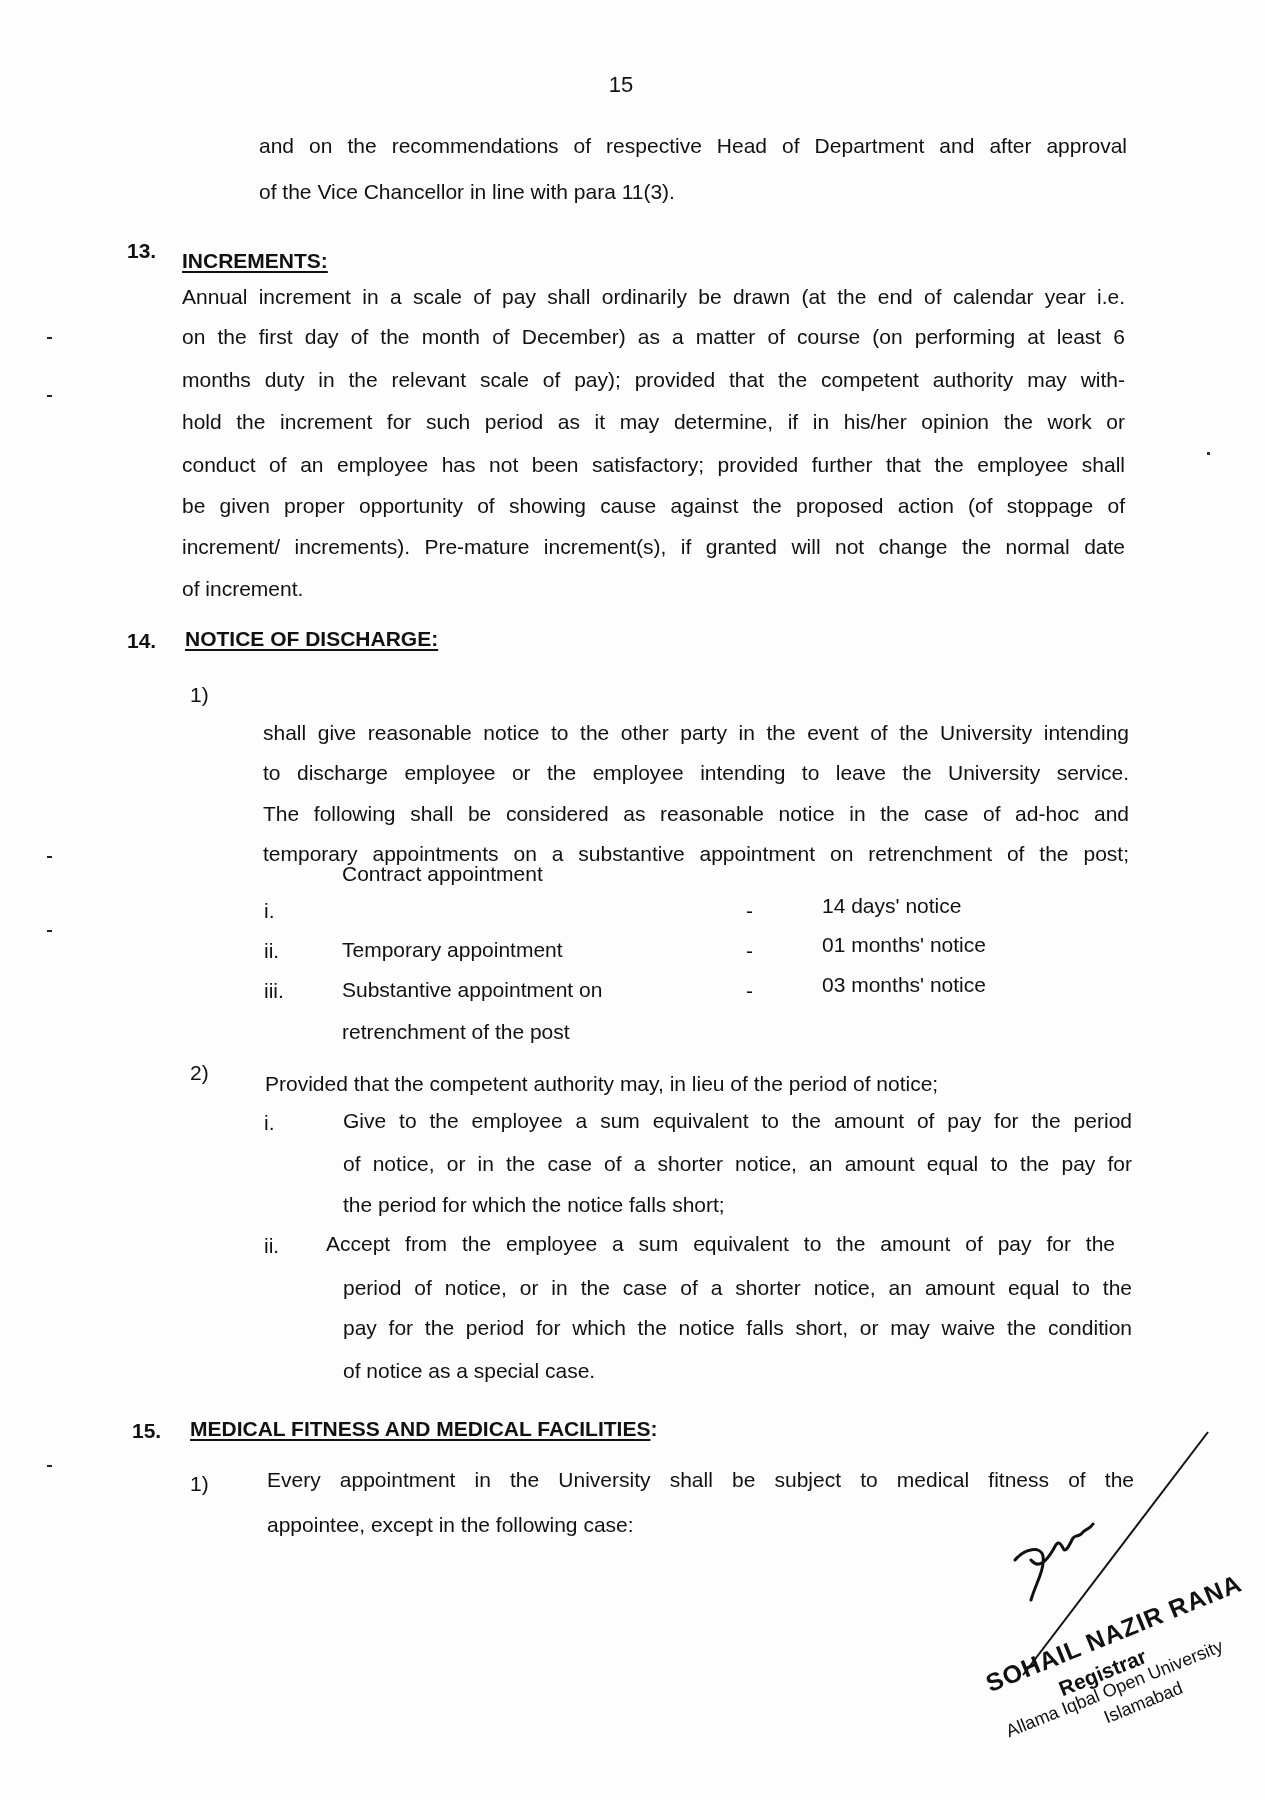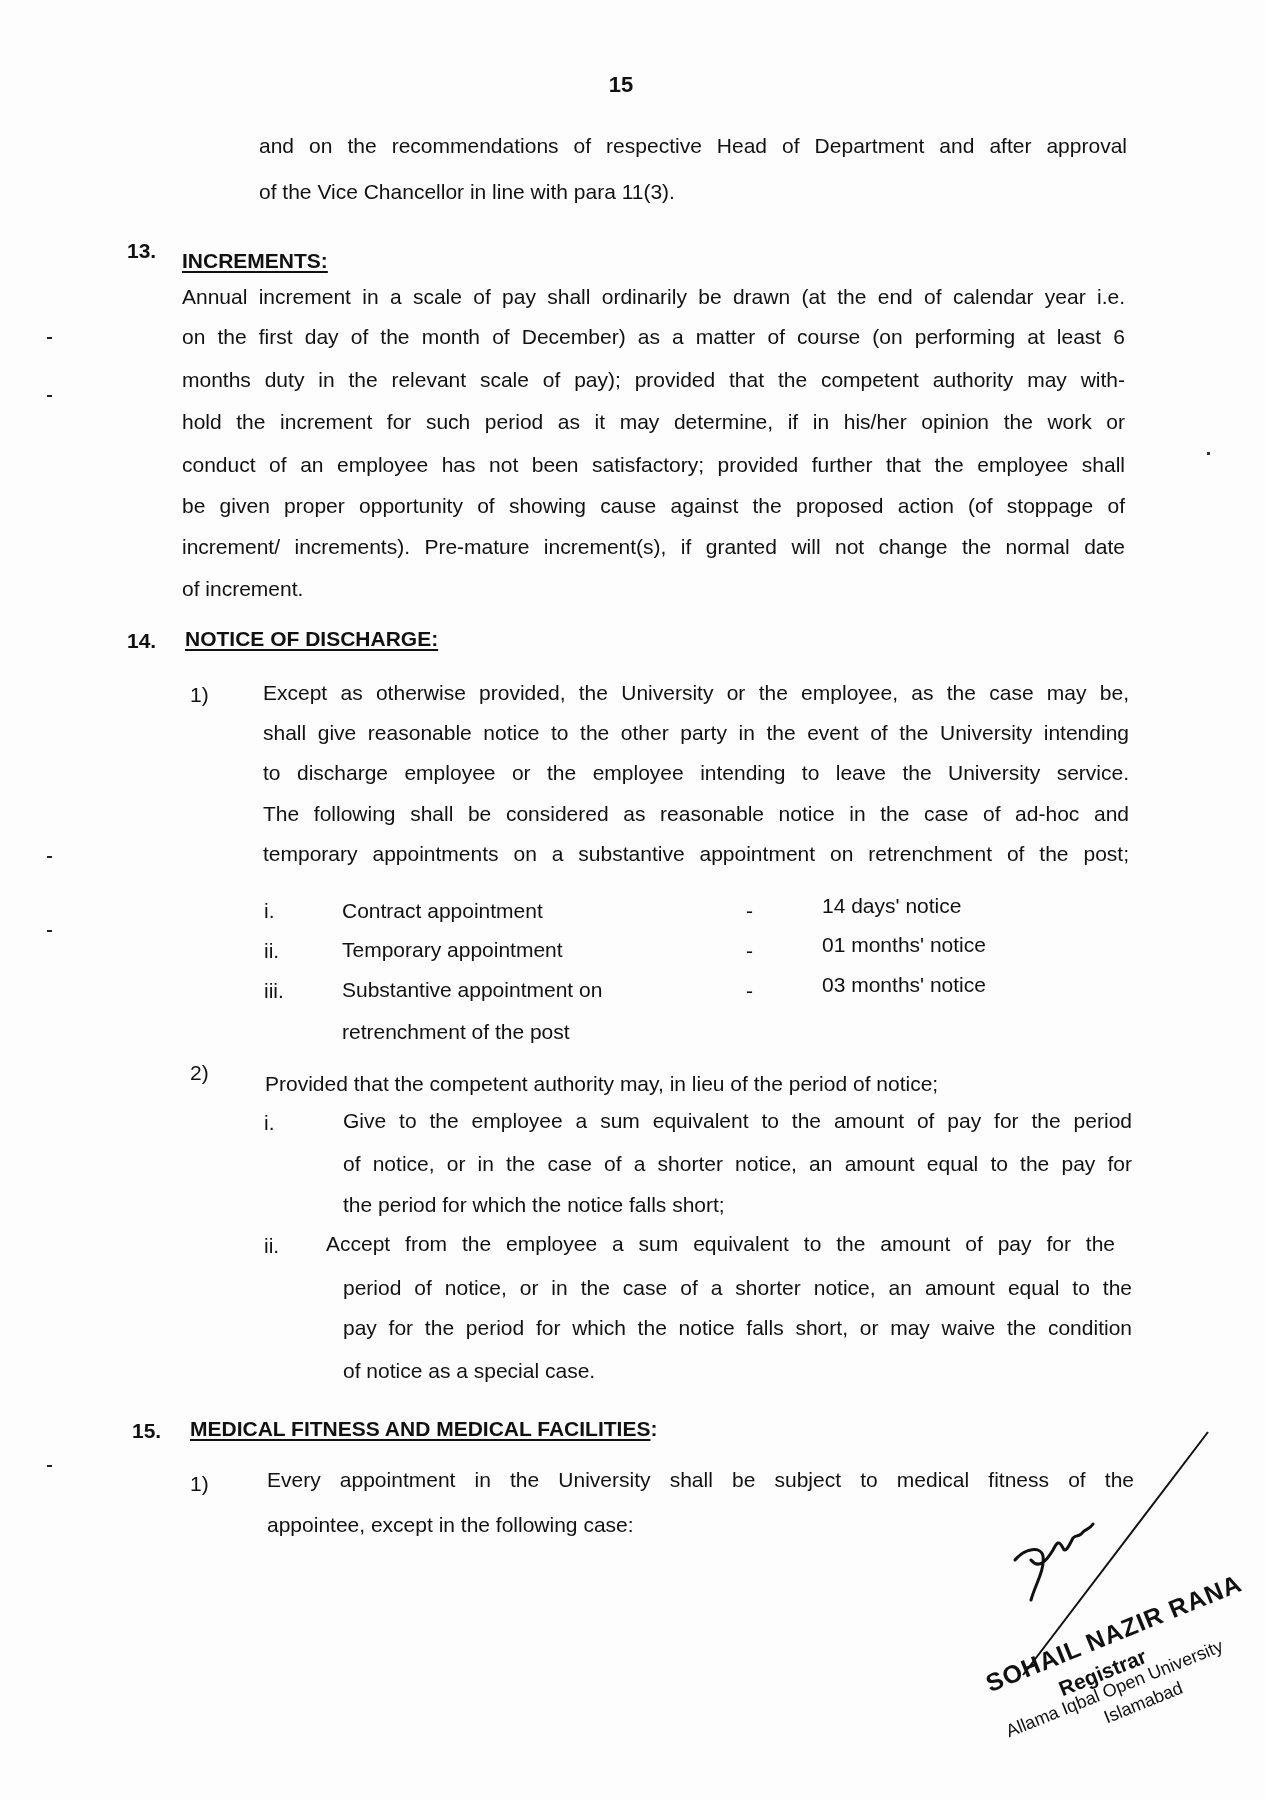--- a/index.html
+++ b/index.html
@@ -2,21 +2,21 @@
 <html><head>
 <meta charset="utf-8">
 <style>
   html, body { margin: 0; padding: 0; background: #ffffff; }
   body { width: 1265px; height: 1800px; position: relative; overflow: hidden;
          font-family: "Liberation Sans", sans-serif; color: #111111; }
   .page { position: absolute; left: 0; top: 0; width: 1265px; height: 1800px; background: #fdfdfd; }
   .ln { position: absolute; font-size: 21px; line-height: 26px; white-space: nowrap; }
   .just { text-align: justify; text-align-last: justify; }
   .pnum { position: absolute; top: 72px; left: 0; width: 1242px; text-align: center;
-          font-size: 22px; font-weight: bold; }
+          font-size: 22px; font-weight: normal; }
   .secnum { position: absolute; font-size: 21px; font-weight: bold; line-height: 26px; }
   .sechead { position: absolute; font-size: 21px; font-weight: bold; line-height: 26px;
              text-decoration: underline; text-underline-offset: 3px; }
   .mark { position: absolute; background: #222; height: 2px; width: 5px; }
   .speck { position: absolute; background: #333; width: 3px; height: 3px; }
   .stamp { position: absolute; left: 975px; top: 1420px; width: 290px; height: 290px; }
   .stamp-text { position: absolute; transform-origin: left center; transform: rotate(-22deg);
                 white-space: nowrap; color: #111; }
 </style>
 </head>
@@ -37,30 +37,29 @@
   <div class="ln just" style="left:182px; top:409px; width:943px;">hold the increment for such period as it may determine, if in his/her opinion the work or</div>
   <div class="ln just" style="left:182px; top:452px; width:943px;">conduct of an employee has not been satisfactory; provided further that the employee shall</div>
   <div class="ln just" style="left:182px; top:493px; width:943px;">be given proper opportunity of showing cause against the proposed action (of stoppage of</div>
   <div class="ln just" style="left:182px; top:534px; width:943px;">increment/ increments). Pre-mature increment(s), if granted will not change the normal date</div>
   <div class="ln" style="left:182px; top:576px;">of increment.</div>
 
   <div class="secnum" style="left:127px; top:628px;">14.</div>
   <div class="sechead" style="left:185px; top:626px;">NOTICE OF DISCHARGE:</div>
 
   <div class="ln" style="left:190px; top:682px;">1)</div>
-  <div class="ln just" style="left:263px; top:680px; width:866px;">Except as otherwise provided, the University or the employee, as the case may be,</div>
   <div class="ln just" style="left:263px; top:720px; width:866px;">shall give reasonable notice to the other party in the event of the University intending</div>
   <div class="ln just" style="left:263px; top:760px; width:866px;">to discharge employee or the employee intending to leave the University service.</div>
   <div class="ln just" style="left:263px; top:801px; width:866px;">The following shall be considered as reasonable notice in the case of ad-hoc and</div>
   <div class="ln just" style="left:263px; top:841px; width:866px;">temporary appointments on a substantive appointment on retrenchment of the post;</div>
 
   <div>
     <div>
       <div class="ln" style="left:264px; top:898px;">i.</div>
-      <div class="ln" style="left:342px; top:898px;text-align:center;">Contract appointment</div>
+      <div class="ln" style="left:342px; top:861px;text-align:center;">Contract appointment</div>
       <div class="ln" style="left:746px; top:898px;">-</div>
       <div class="ln" style="left:822px; top:893px;">14 days' notice</div>
     </div>
     <div>
       <div class="ln" style="left:264px; top:938px;">ii.</div>
       <div class="ln" style="left:342px; top:937px;">Temporary appointment</div>
       <div class="ln" style="left:746px; top:938px;">-</div>
       <div class="ln" style="left:822px; top:932px;">01 months' notice</div>
     </div>
     <div>

